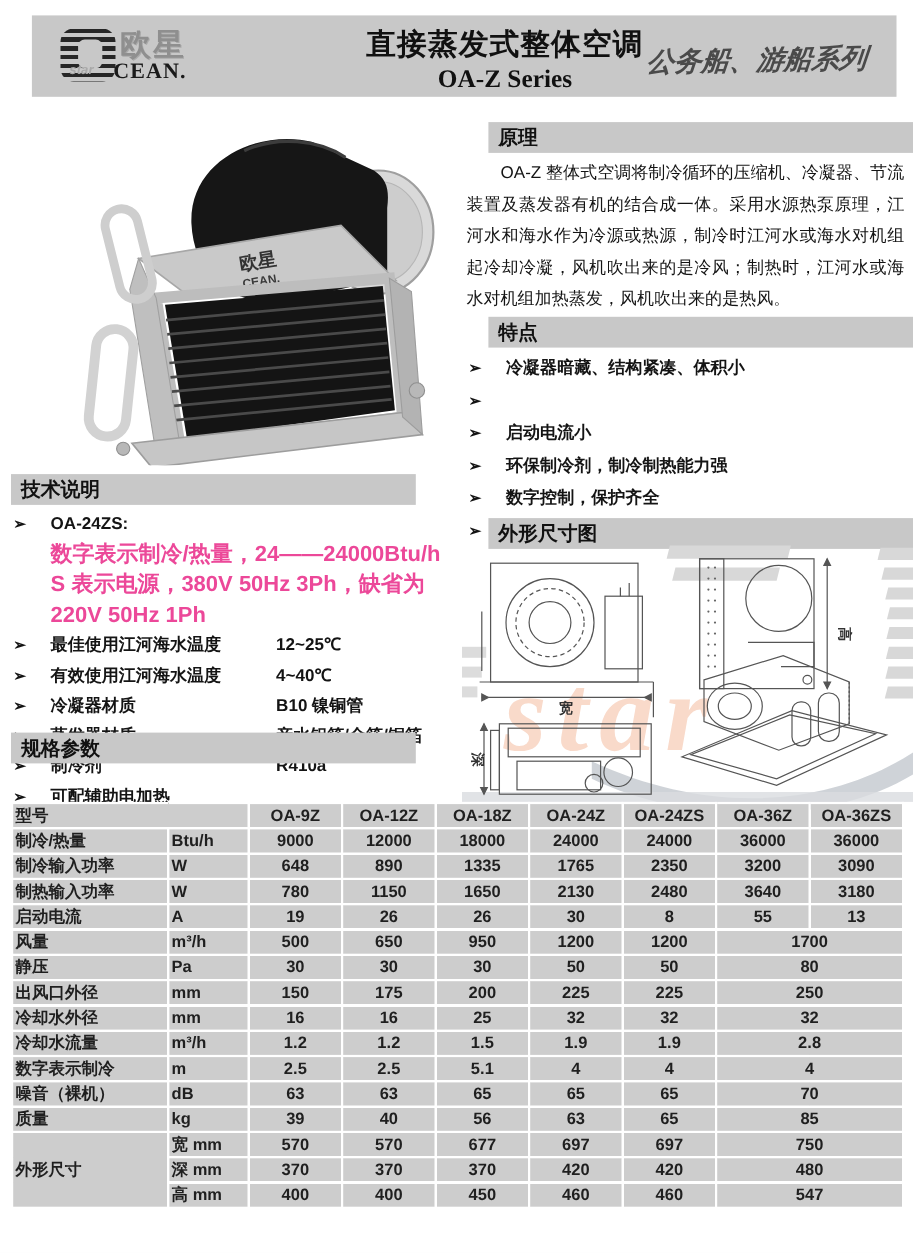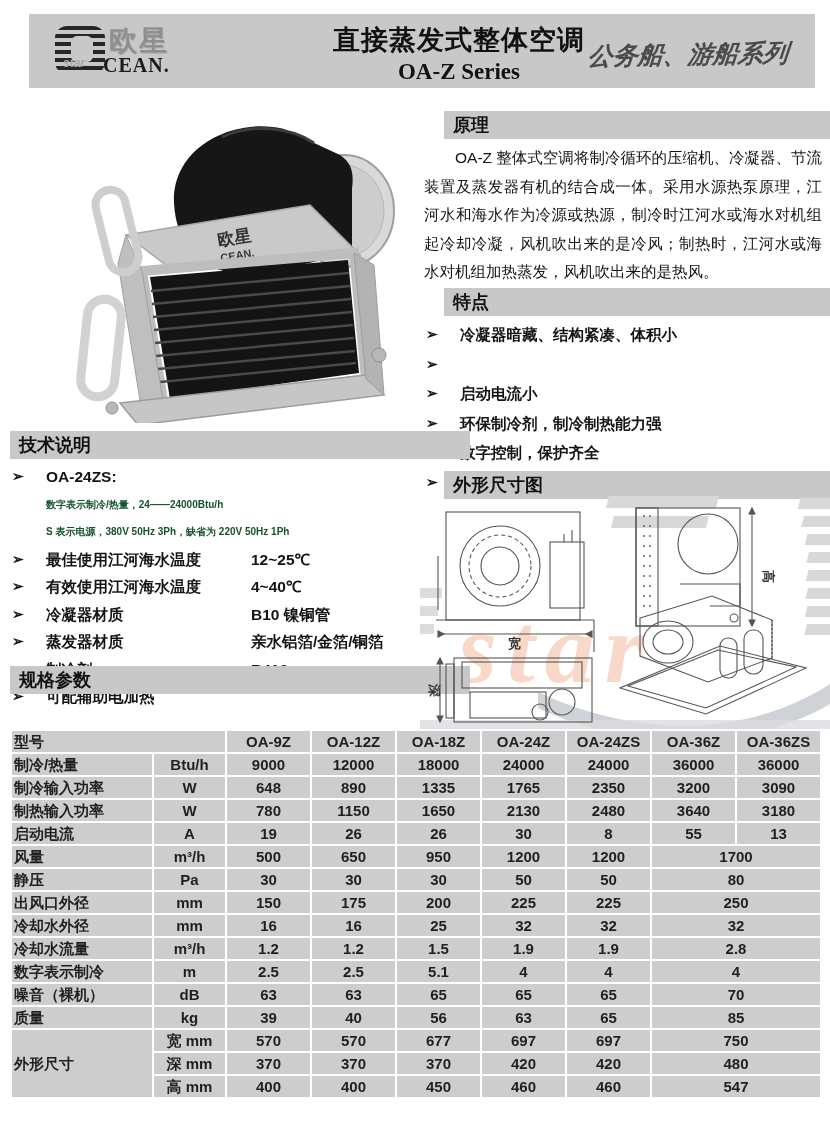--- a/index.html
+++ b/index.html
@@ -20,48 +20,48 @@
   .title-wrap{position:absolute;left:280px;top:8px;width:300px;text-align:center;}
   .title-cn{font-size:27px;font-weight:bold;letter-spacing:1px;color:#111;}
   .title-en{font-size:23px;font-weight:bold;font-family:"Liberation Serif", serif;color:#111;margin-top:1px;}
   .series-label{position:absolute;right:12px;top:24px;width:230px;text-align:center;
           font-family:"Liberation Serif", serif;font-style:italic;font-weight:bold;
           font-size:25px;color:#4a4a4a;transform:skewX(-6deg) rotate(-1deg);}
   
   .secbar{position:absolute;height:28px;background:#c8c8c8;font-size:18px;font-weight:bold;
           line-height:28px;padding-left:9px;box-sizing:border-box;color:#111;}
   .secbar.right{left:424px;width:464px;margin-left:20px;}
-  .secbar.left{left:10px;width:460px;}
+  .secbar.left{left:10px;width:368px;}
   
   .principle-text{position:absolute;left:424px;top:144px;width:398px;font-size:15.5px;
           font-weight:normal;line-height:28.5px;text-align:justify;text-indent:2em;color:#141414;}
   
   .features{position:absolute;left:424px;top:320px;width:400px;}
   .feat-row{display:flex;line-height:29.5px;font-size:15.5px;font-weight:bold;color:#141414;}
   .blt{flex:0 0 36px;padding-left:2px;box-sizing:border-box;font-size:14px;}
   
   .tech{position:absolute;left:10px;top:463px;width:400px;}
   .tech-row{display:flex;line-height:27.5px;font-size:15.5px;font-weight:bold;color:#141414;}
   .tech-label{flex:0 0 205px;}
-  .tech-sub{padding-left:36px;line-height:27.5px;font-size:10px;font-weight:bold;color:#14532d;}
+  .tech-sub{padding-left:36px;line-height:27.5px;font-size:20px;font-weight:bold;color:#ec4899;}
   
   .photo{position:absolute;left:22px;top:103px;width:392px;height:320px;}
   
   .wmark{position:absolute;left:420px;top:492px;width:410px;height:252px;z-index:0;}
   .diagrams{position:absolute;left:424px;top:500px;width:396px;height:228px;z-index:2;}
   
   .spec-wrap{position:absolute;left:10px;top:729px;width:810px;z-index:3;}
   table.spec{border-collapse:collapse;table-layout:fixed;width:810px;}
   table.spec td, table.spec th{background:#cdcdcd;border:2px solid #ffffff;height:21px;
         font-size:15px;font-weight:bold;color:#1f1f1f;padding:0 2px;line-height:21px;
         white-space:nowrap;overflow:hidden;}
   th.h-model{text-align:left;padding-left:8px;font-size:16px;}
   th.h-col{text-align:center;}
   td.param{text-align:left;padding-left:8px;}
-  td.unit{text-align:center;padding-left:6px;}
+  td.unit{text-align:left;padding-left:6px;}
   td.val{text-align:center;}
 </style>
 </head>
 <body>
 
 <div class="page">
 
   <div class="header-bar">
     <div class="logo">
       <div class="logo-o"></div>

